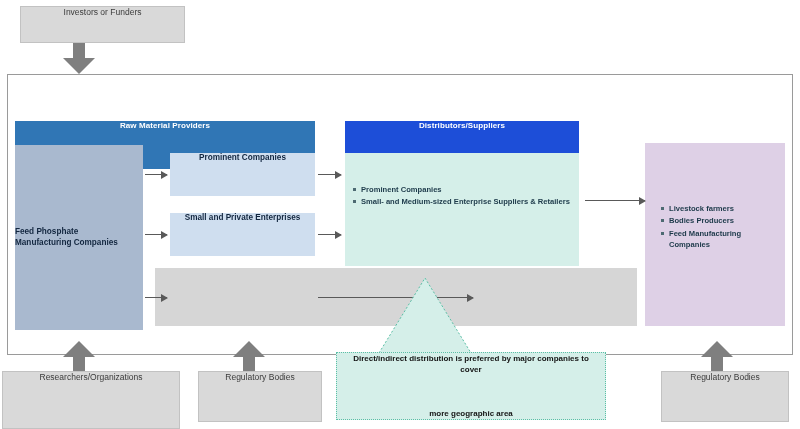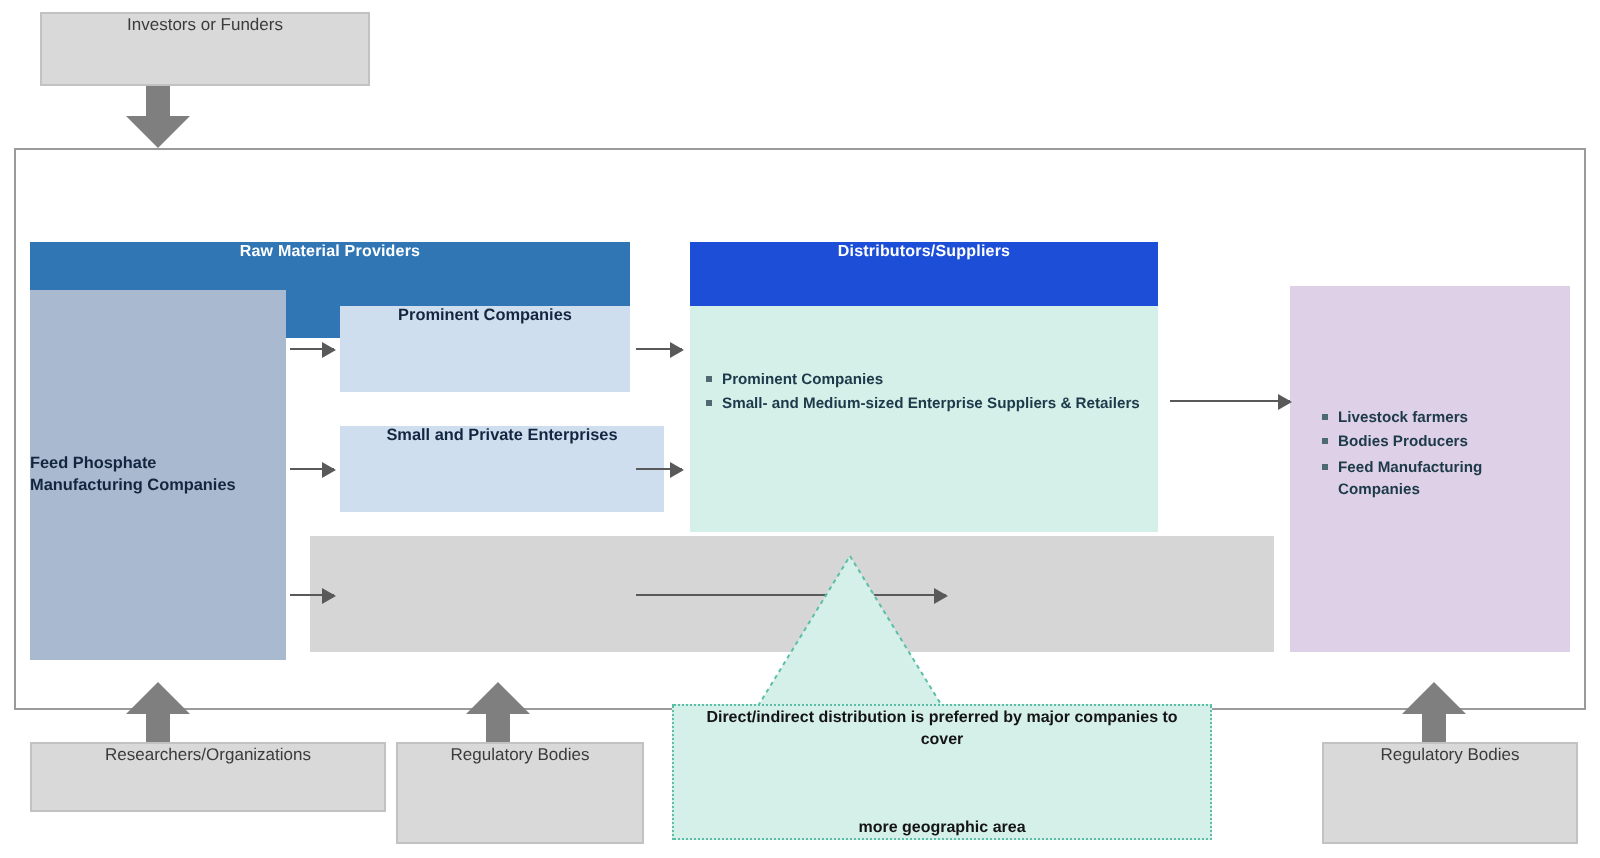--- a/index.html
+++ b/index.html
@@ -160,21 +160,21 @@
 
   <div class="box panel-slate" style="left:15px; top:145px; width:128px; height:185px; flex-direction:column;">
     <span>Feed Phosphate</span>
     <span>Manufacturing Companies</span>
   </div>
 
   <div class="box panel-lightblue" style="left:170px; top:153px; width:145px; height:43px;">
     <span>Prominent Companies</span>
   </div>
 
-  <div class="box panel-lightblue" style="left:170px; top:213px; width:162px; height:43px;">
+  <div class="box panel-lightblue" style="left:170px; top:213px; width:145px; height:43px;">
     <span>Small and Private Enterprises</span>
   </div>
 
 
   <div class="arrow-h" style="left:145px; top:174px; width:22px;"></div>
   <div class="arrow-h" style="left:145px; top:234px; width:22px;"></div>
   <div class="arrow-h" style="left:145px; top:297px; width:22px;"></div>
 
   <div class="box panel-lightteal" style="left:345px; top:153px; width:234px; height:113px;"></div>
 
@@ -213,21 +213,21 @@
       <polygon points="17,1 33,17 23,17 23,31 11,31 11,17 1,17" fill="#7f7f7f"></polygon>
     </svg>
   </div>
 
   <div class="blockarrow" style="left:700px; top:340px; width:34px; height:32px;">
     <svg width="34" height="32" viewBox="0 0 34 32">
       <polygon points="17,1 33,17 23,17 23,31 11,31 11,17 1,17" fill="#7f7f7f"></polygon>
     </svg>
   </div>
 
-  <div class="box gray-box" style="left:15px; top:371px; width:178px; height:35px;">
+  <div class="box gray-box" style="left:2px; top:371px; width:178px; height:58px;">
     <span>Researchers/Organizations</span>
   </div>
 
   <div class="box gray-box" style="left:198px; top:371px; width:124px; height:51px;">
     <span>Regulatory Bodies</span>
   </div>
 
   <div class="box gray-box" style="left:661px; top:371px; width:128px; height:51px;">
     <span>Regulatory Bodies</span>
   </div>

